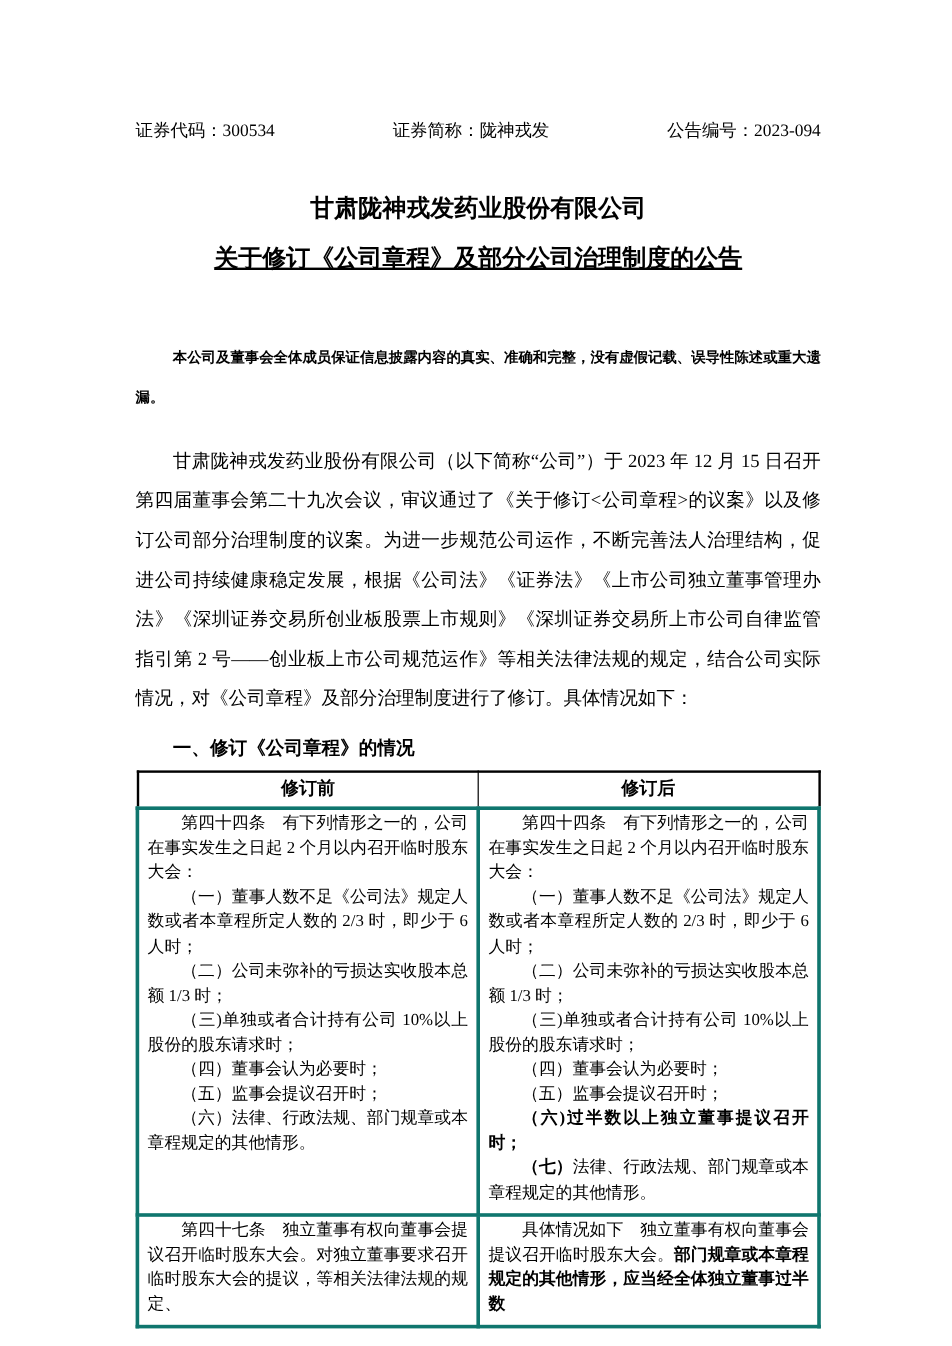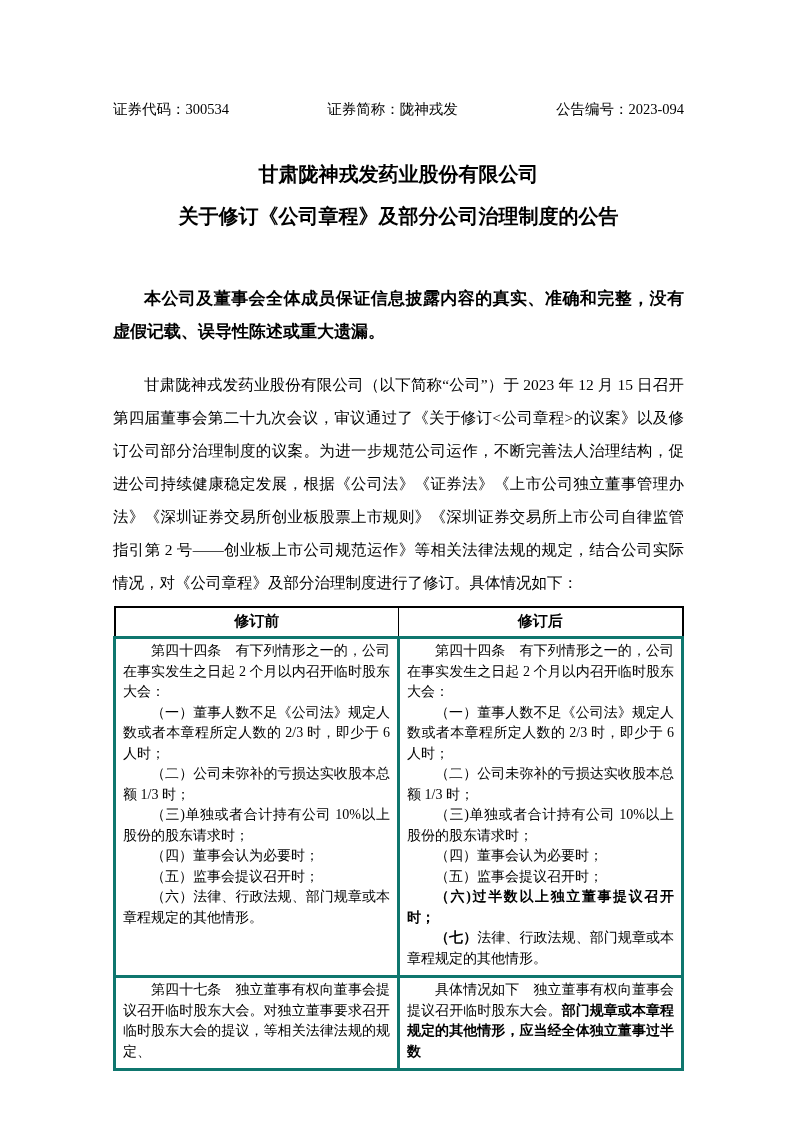--- a/index.html
+++ b/index.html
@@ -22,24 +22,24 @@
     font-size: 14.5px;
     line-height: 18px;
   }
   .title {
     text-align: center;
     font-weight: bold;
     font-size: 20px;
     line-height: 24px;
   }
   .title-1 { margin-top: 44px; text-align: center; }
-  .title-2 { margin-top: 18px; }
+  .title-2 { margin-top: 18px; text-decoration: underline; }
   .declaration {
     margin-top: 54px;
-    font-size: 17px;
+    font-size: 12px;
     font-weight: bold;
     line-height: 33px;
     text-indent: 31px;
     text-align: justify;
   }
   .body-para {
     margin-top: 20px;
     font-size: 15.5px;
     line-height: 33px;
     text-indent: 31px;
@@ -91,20 +91,21 @@
     <span>公告编号：2023-094</span>
   </div>
 
   <div class="title title-1">甘肃陇神戎发药业股份有限公司</div>
   <div class="title title-2">关于修订《公司章程》及部分公司治理制度的公告</div>
 
   <p class="declaration">本公司及董事会全体成员保证信息披露内容的真实、准确和完整，没有虚假记载、误导性陈述或重大遗漏。</p>
 
   <p class="body-para">甘肃陇神戎发药业股份有限公司（以下简称“公司”）于 2023 年 12 月 15 日召开第四届董事会第二十九次会议，审议通过了《关于修订&lt;公司章程&gt;的议案》以及修订公司部分治理制度的议案。为进一步规范公司运作，不断完善法人治理结构，促进公司持续健康稳定发展，根据《公司法》《证券法》《上市公司独立董事管理办法》《深圳证券交易所创业板股票上市规则》《深圳证券交易所上市公司自律监管指引第 2 号——创业板上市公司规范运作》等相关法律法规的规定，结合公司实际情况，对《公司章程》及部分治理制度进行了修订。具体情况如下：</p>
 
+  <div class="section-heading">一、修订《公司章程》的情况</div>
 
   <table class="amendments">
       <thead>
         <tr>
           <th>修订前</th>
           <th>修订后</th>
         </tr>
       </thead>
       <tbody>
         <tr>

